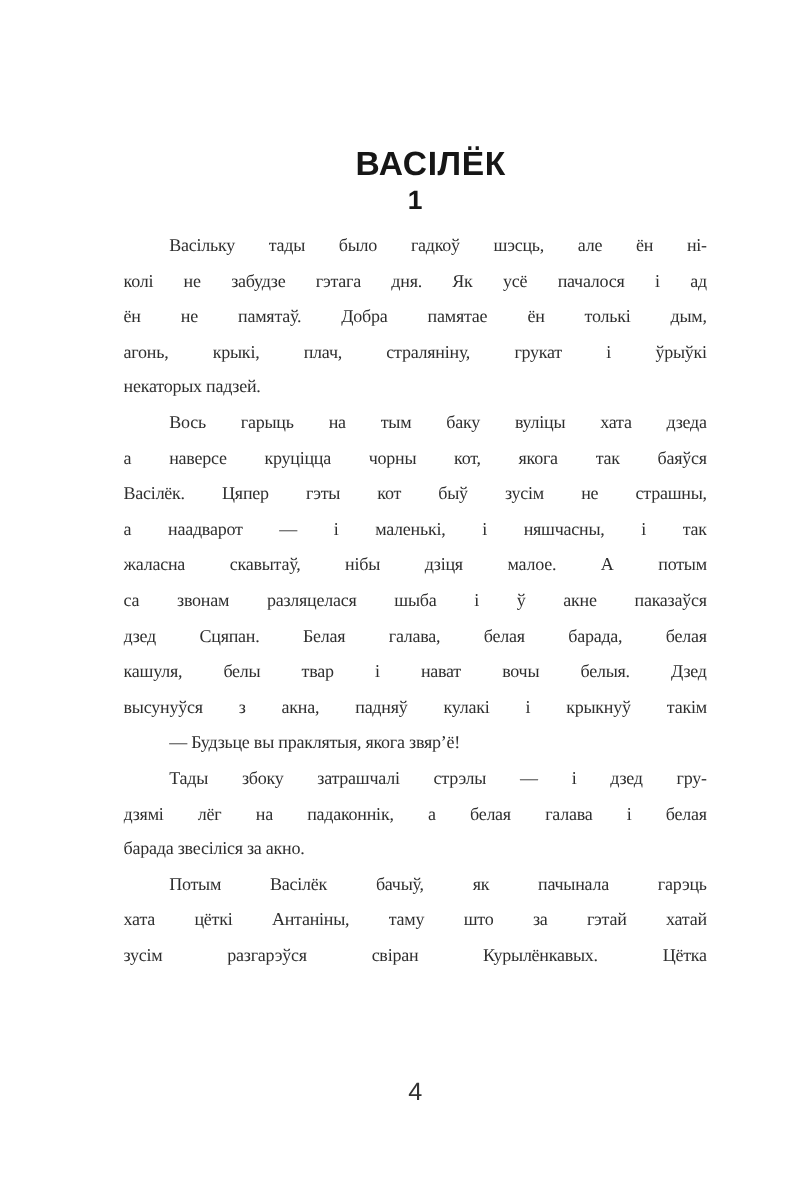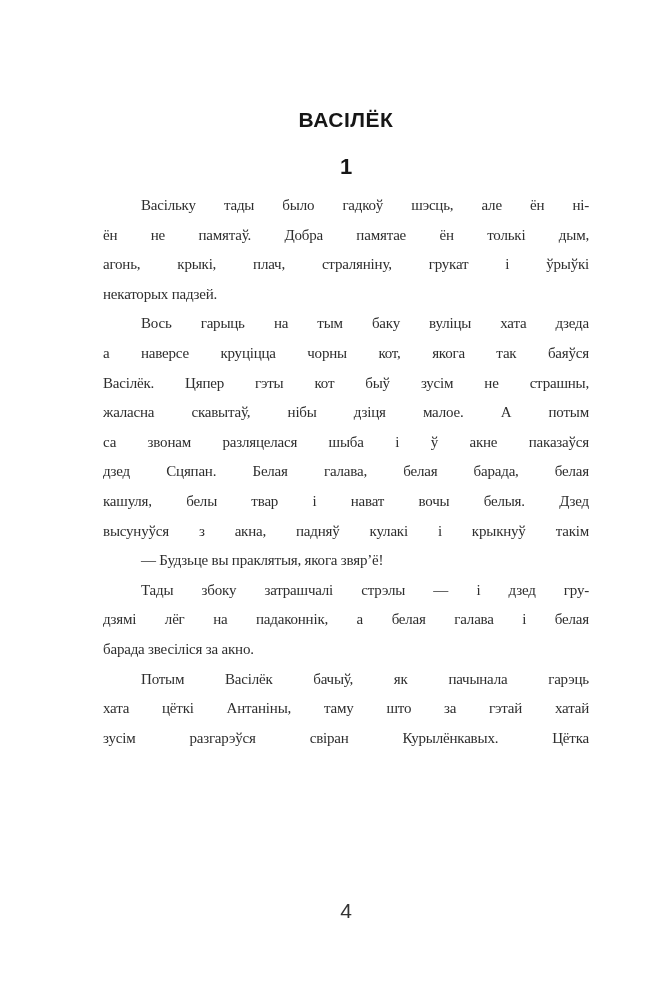--- a/index.html
+++ b/index.html
@@ -14,23 +14,23 @@
     background: #ffffff;
     overflow: hidden;
     font-family: "Liberation Sans", "DejaVu Sans", sans-serif;
     color: #2e2e2e;
   }
   .title {
     position: absolute;
     top: 108px;
     left: 103px;
     width: 486px;
-    margin: 0;
+    margin: 13px;
     text-align: center;
-    font-size: 21px;
+    font-size: 28px;
     font-weight: bold;
     letter-spacing: 0.5px;
     color: #161616;
   }
   .chapter {
     position: absolute;
     top: 154px;
     left: 103px;
     width: 486px;
     text-align: center;
@@ -76,28 +76,30 @@
 </style>
 </head>
 <body>
 
 <div class="book-page">
   <h1 class="title">ВАСІЛЁК</h1>
   <div class="chapter">1</div>
   <div class="body-text" id="paragraphs">
       <div class="paragraph">
         <div class="line first">Васільку тады было гадкоў шэсць, але ён ні-</div>
+        <div class="line">колі не забудзе гэтага дня. Як усё пачалося і ад</div>
         <div class="line">ён не памятаў. Добра памятае ён толькі дым,</div>
         <div class="line">агонь, крыкі, плач, страляніну, грукат і ўрыўкі</div>
         <div class="line last">некаторых падзей.</div>
       </div>
       <div class="paragraph">
         <div class="line first">Вось гарыць на тым баку вуліцы хата дзеда</div>
         <div class="line">а наверсе круціцца чорны кот, якога так баяўся</div>
         <div class="line">Васілёк. Цяпер гэты кот быў зусім не страшны,</div>
+        <div class="line">а наадварот — і маленькі, і няшчасны, і так</div>
         <div class="line">жаласна скавытаў, нібы дзіця малое. А потым</div>
         <div class="line">са звонам разляцелася шыба і ў акне паказаўся</div>
         <div class="line">дзед Сцяпан. Белая галава, белая барада, белая</div>
         <div class="line">кашуля, белы твар і нават вочы белыя. Дзед</div>
         <div class="line">высунуўся з акна, падняў кулакі і крыкнуў такім</div>
       </div>
       <div class="paragraph">
         <div class="line first last">— Будзьце вы праклятыя, якога звяр’ё!</div>
       </div>
       <div class="paragraph">

